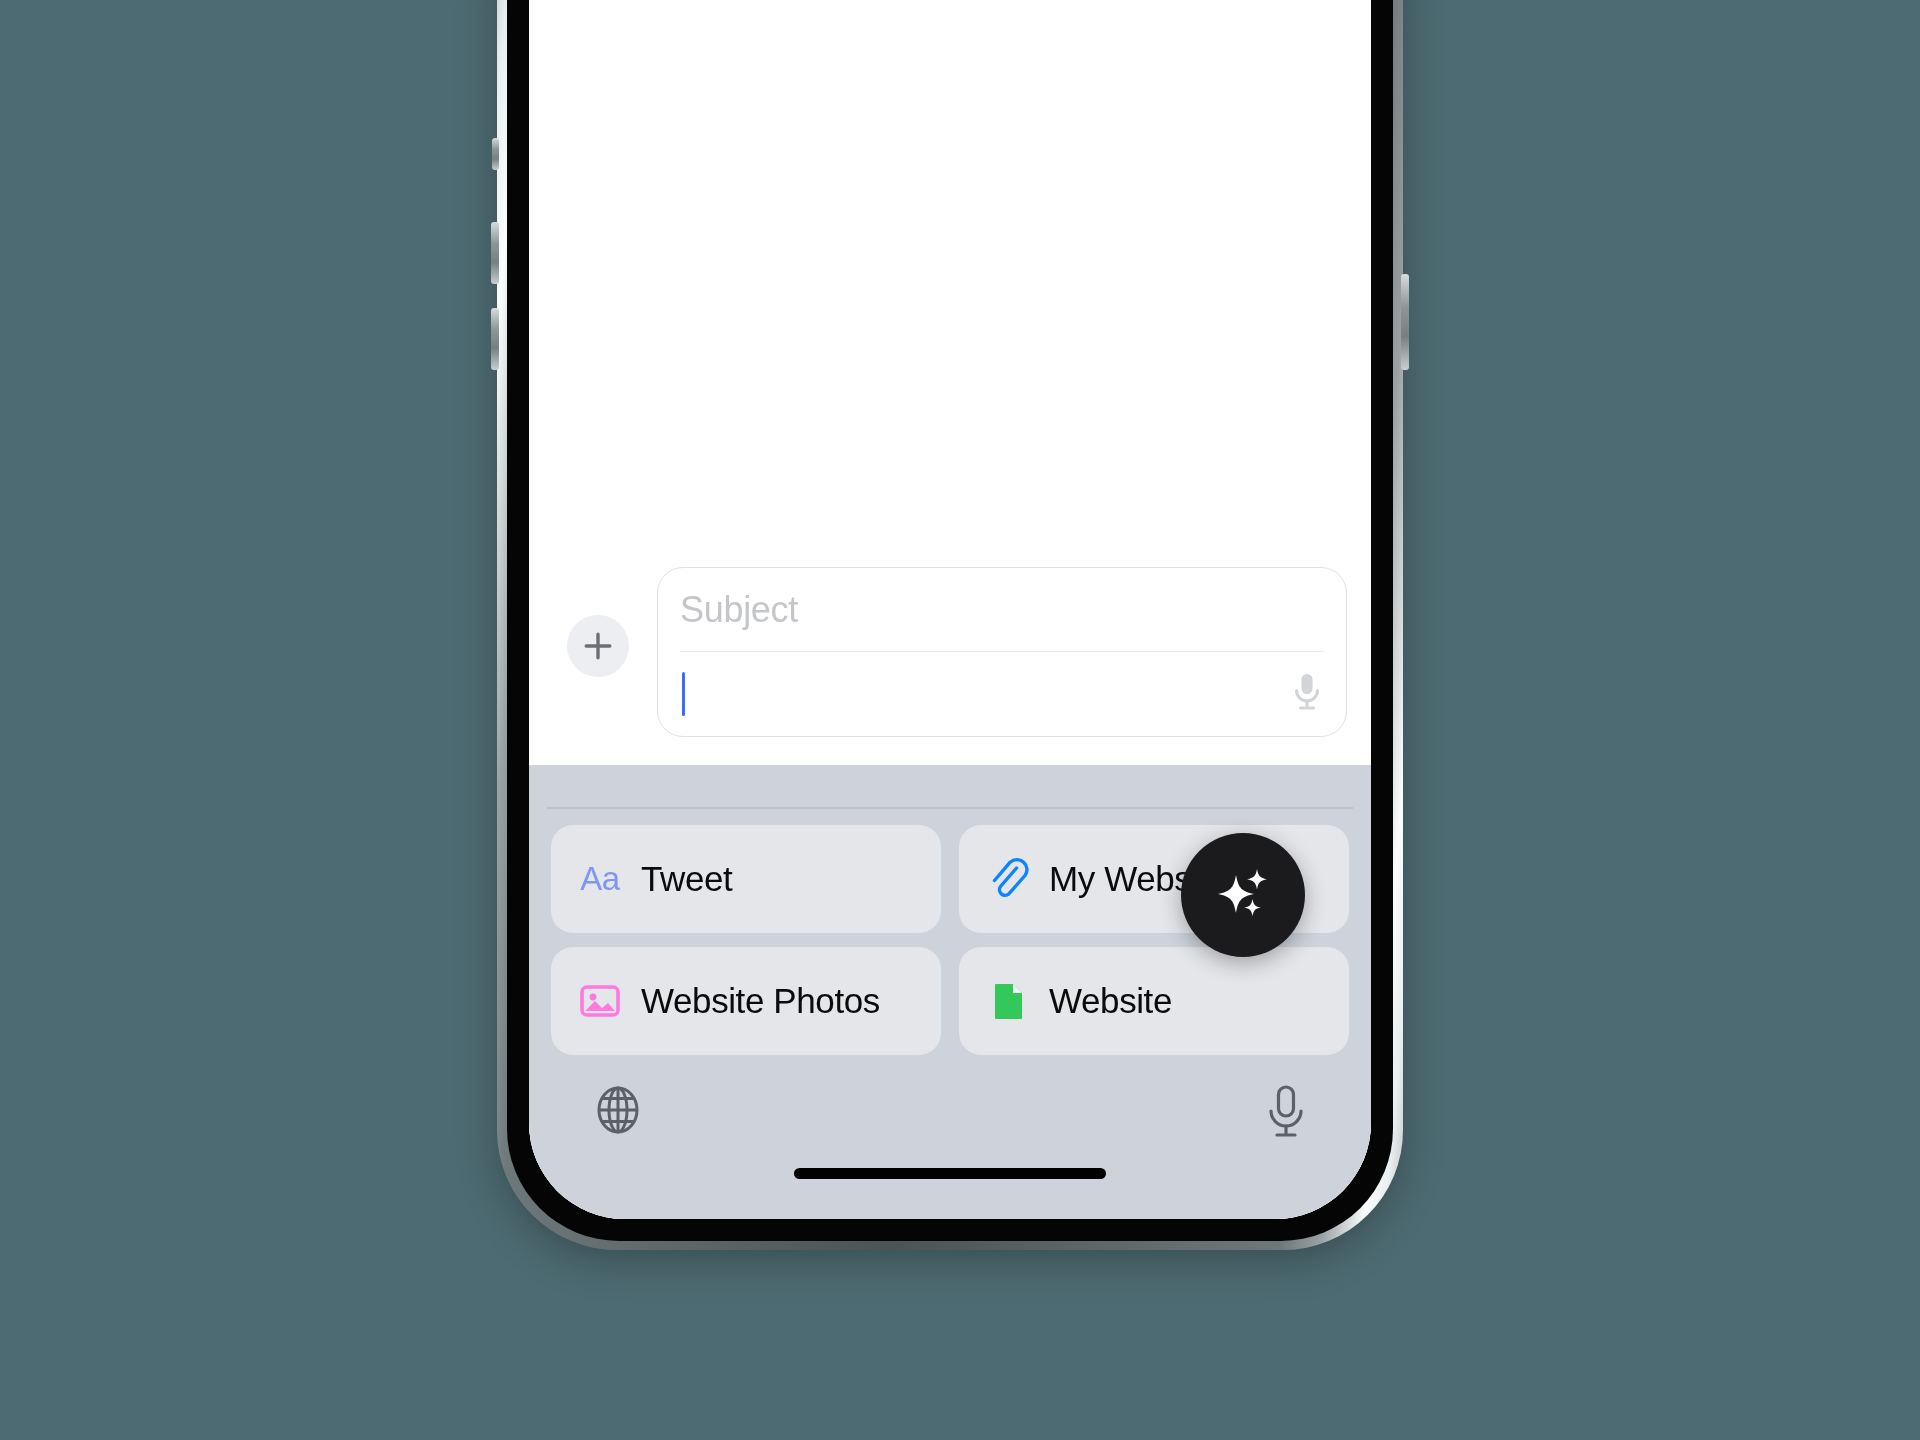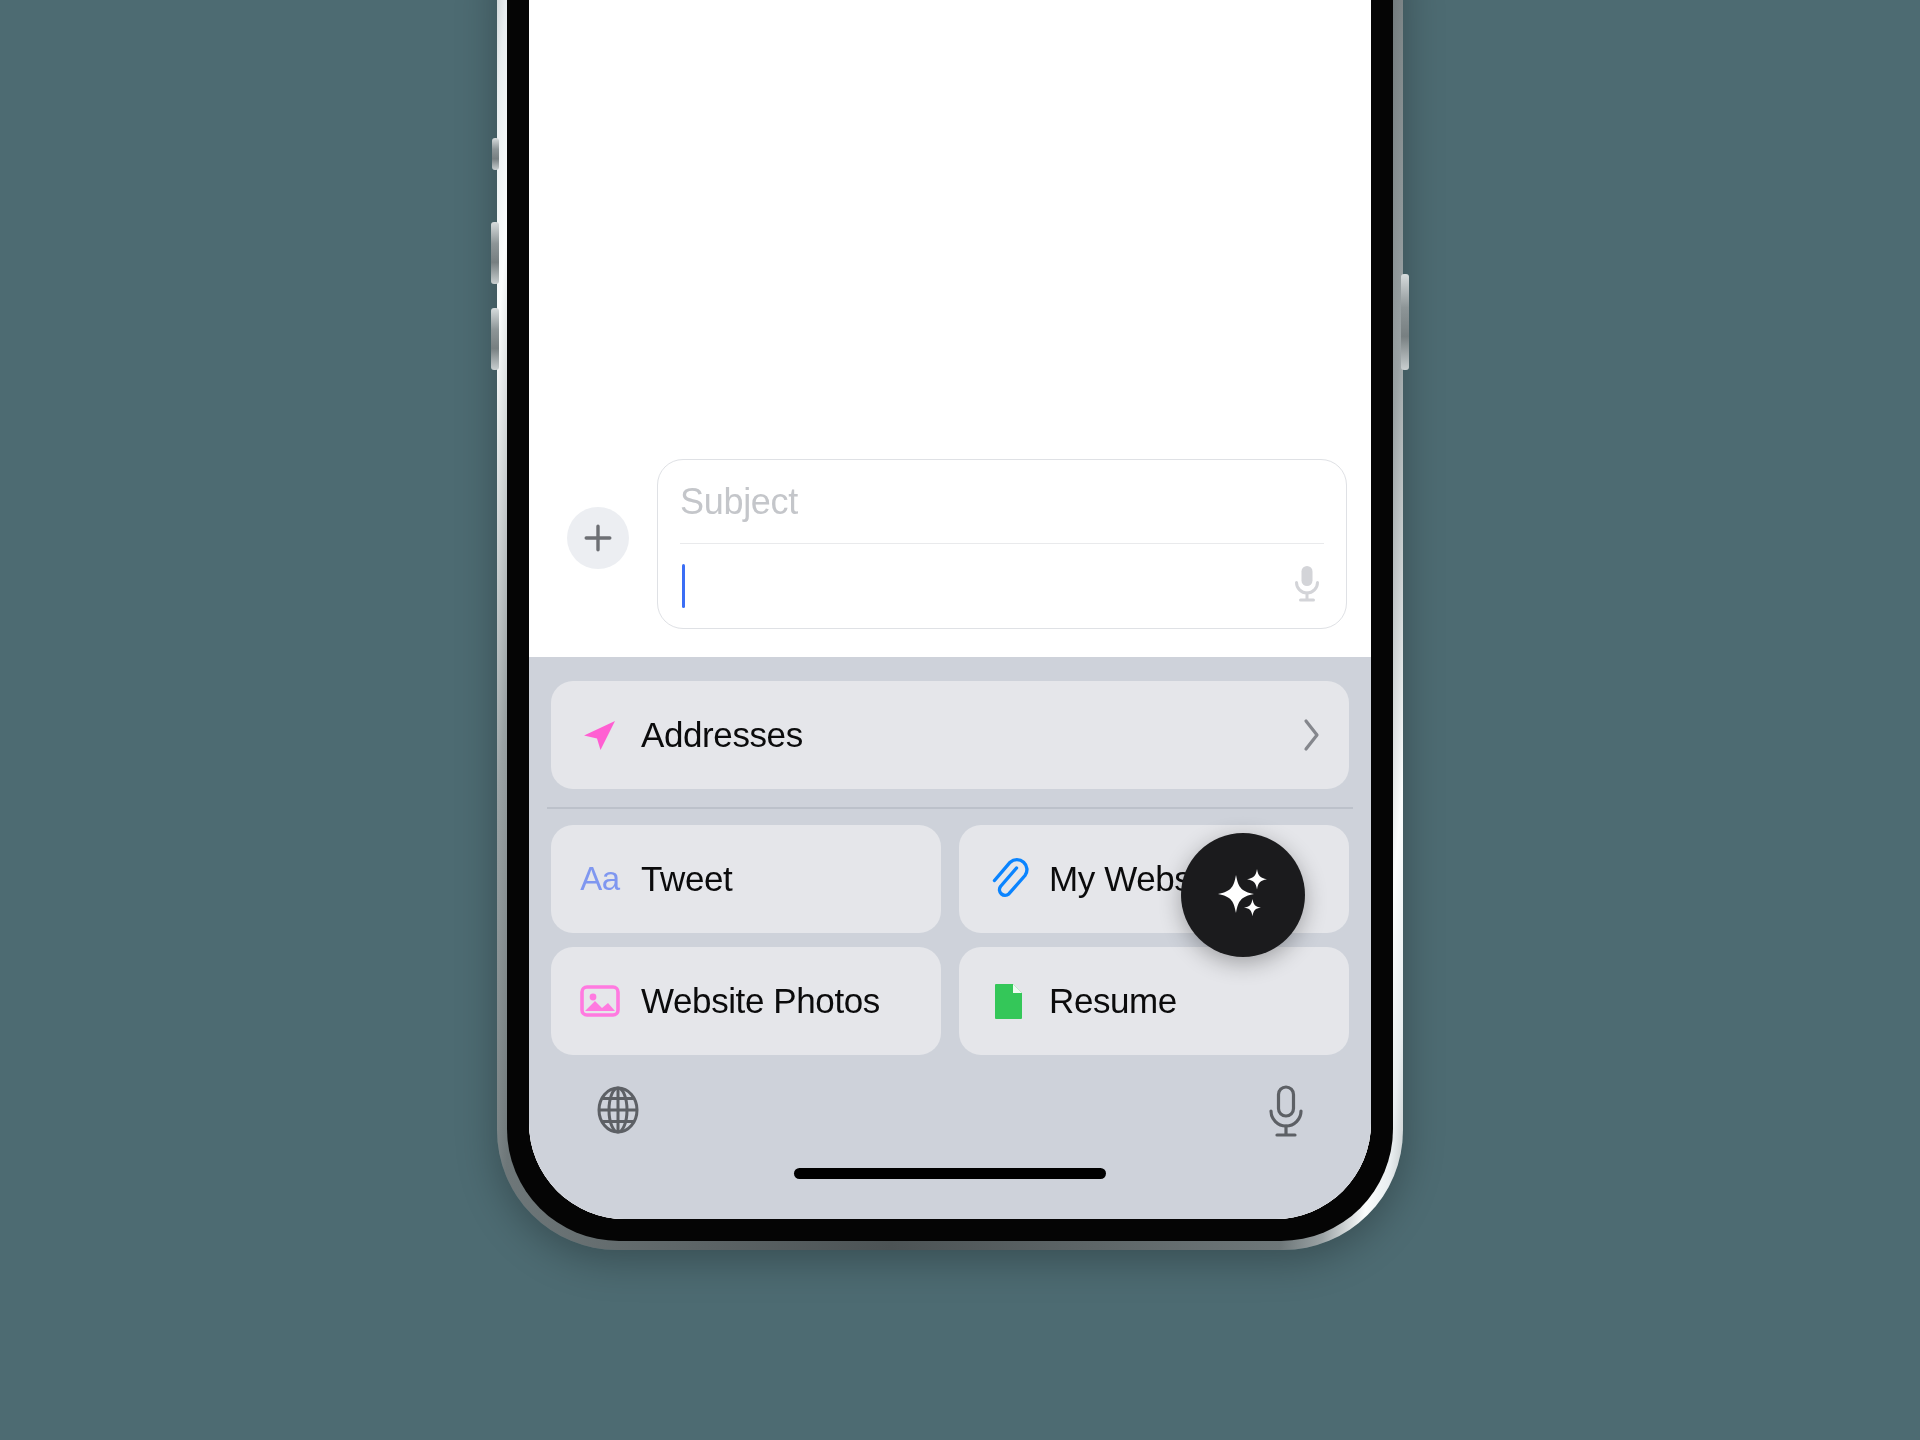--- a/index.html
+++ b/index.html
@@ -286,33 +286,20 @@
           <div class="sugg-group">
 
             <div class="sugg-row">
 
 
 
             </div>
 
             <div class="sugg-row">
 
-              <div class="sugg-chip">
-                <span class="chip-icon">
-                  <svg width="46" height="46" viewBox="0 0 46 46">
-                    <path d="M38 9 L7 23.5 L20 26.5 L23.5 38 Z" fill="#ff5fd2"></path>
-                  </svg>
-                </span>
-                <span class="chip-label">Addresses</span>
-                <span class="chip-chevron">
-                  <svg width="22" height="38" viewBox="0 0 22 38">
-                    <path d="M5 5 L16 19 L5 33" stroke="#85878d" stroke-width="3.2" fill="none" stroke-linecap="round" stroke-linejoin="round"></path>
-                  </svg>
-                </span>
-              </div>
 
 
             </div>
           </div>
 
           <div id="group-divider"></div>
 
           <div class="sugg-group">
 
             <div class="sugg-row">
@@ -348,21 +335,21 @@
                 <span class="chip-label">Website Photos</span>
               </div>
 
               <div class="sugg-chip">
                 <span class="chip-icon">
                   <svg width="46" height="46" viewBox="0 0 46 46">
                     <path d="M11 6 h17 l9 9 v25 a1 1 0 0 1 -1 1 h-25 a1 1 0 0 1 -1 -1 v-33 a1 1 0 0 1 1 -1 z" fill="#34c759"></path>
                     <path d="M28 6 l9 9 h-9 z" fill="#ffffff" opacity="0.92"></path>
                   </svg>
                 </span>
-                <span class="chip-label">Resume</span>
+                <span class="chip-label">Website</span>
               </div>
 
             </div>
           </div>
         </div>
 
         <div id="ai-fab">
           <svg width="66" height="66" viewBox="0 0 66 66">
             <path d="M26 13 C28.4 26.2 31.6 29.4 44 32 C31.6 34.6 28.4 37.8 26 51 C23.6 37.8 20.4 34.6 8 32 C20.4 29.4 23.6 26.2 26 13 Z" fill="#ffffff"></path>
             <path d="M47 7 C48.3 14.1 50 15.9 57 17.2 C50 18.5 48.3 20.3 47 27.4 C45.7 20.3 44 18.5 37 17.2 C44 15.9 45.7 14.1 47 7 Z" fill="#ffffff"></path>

